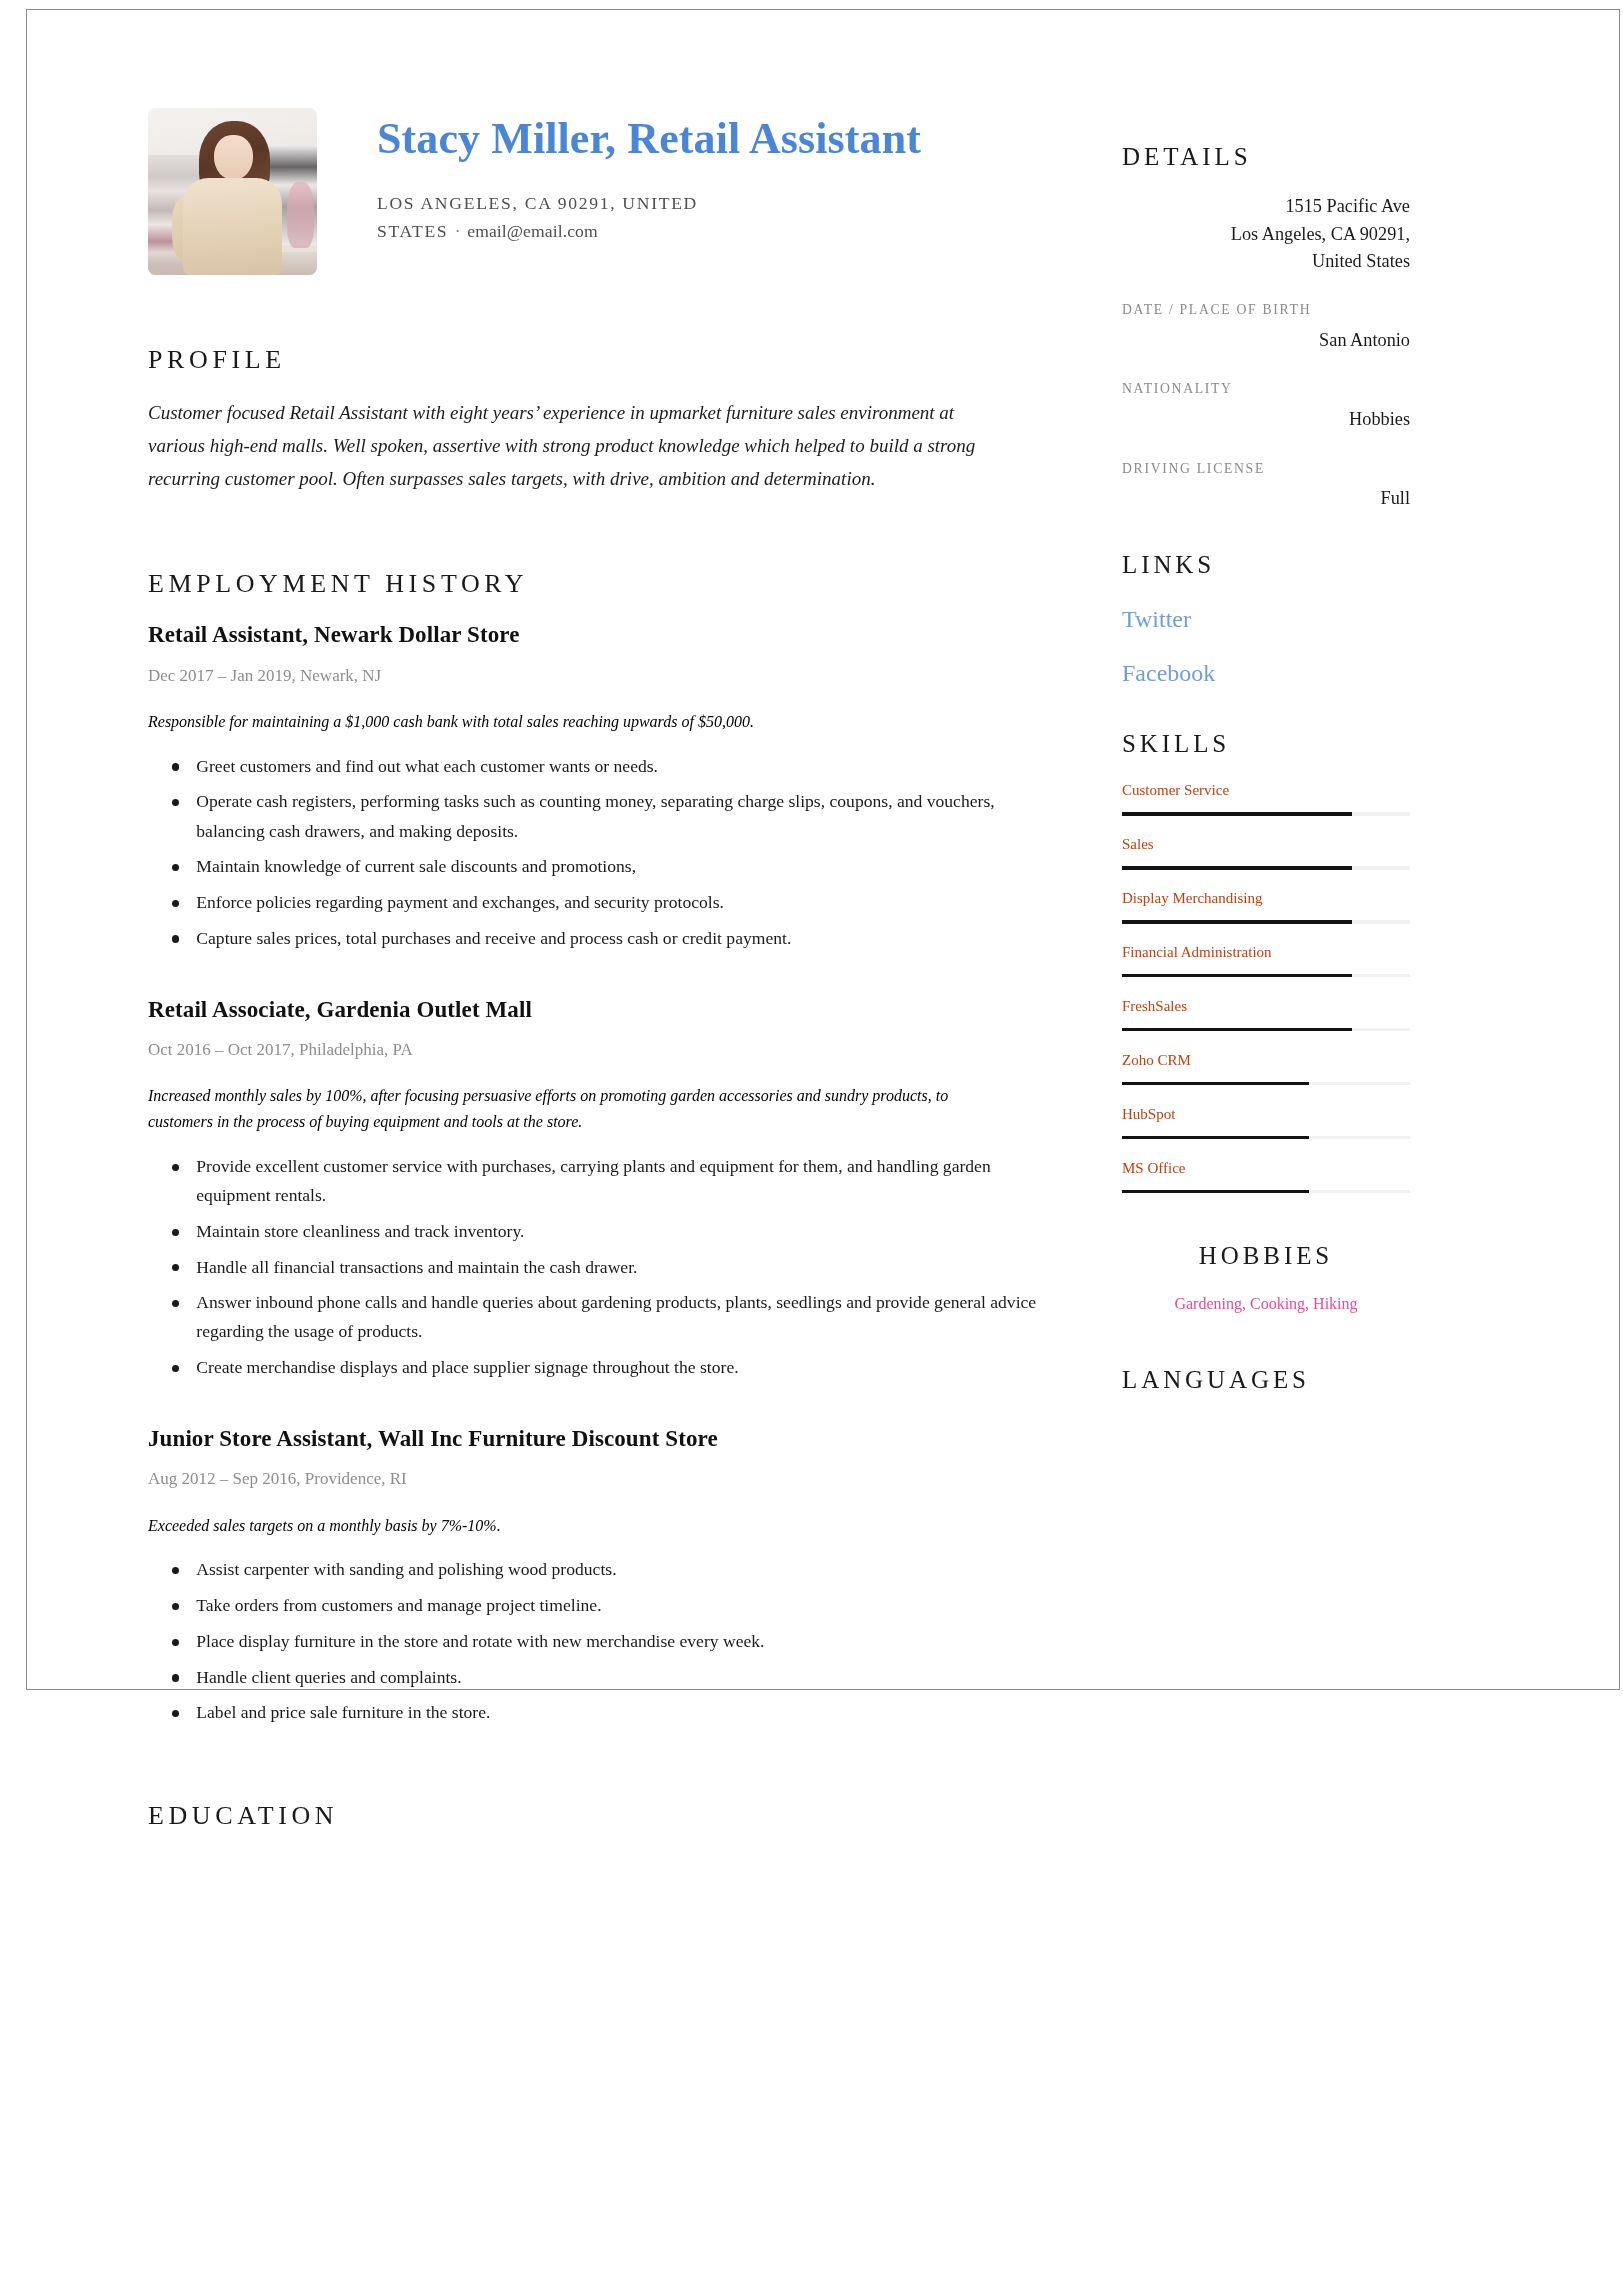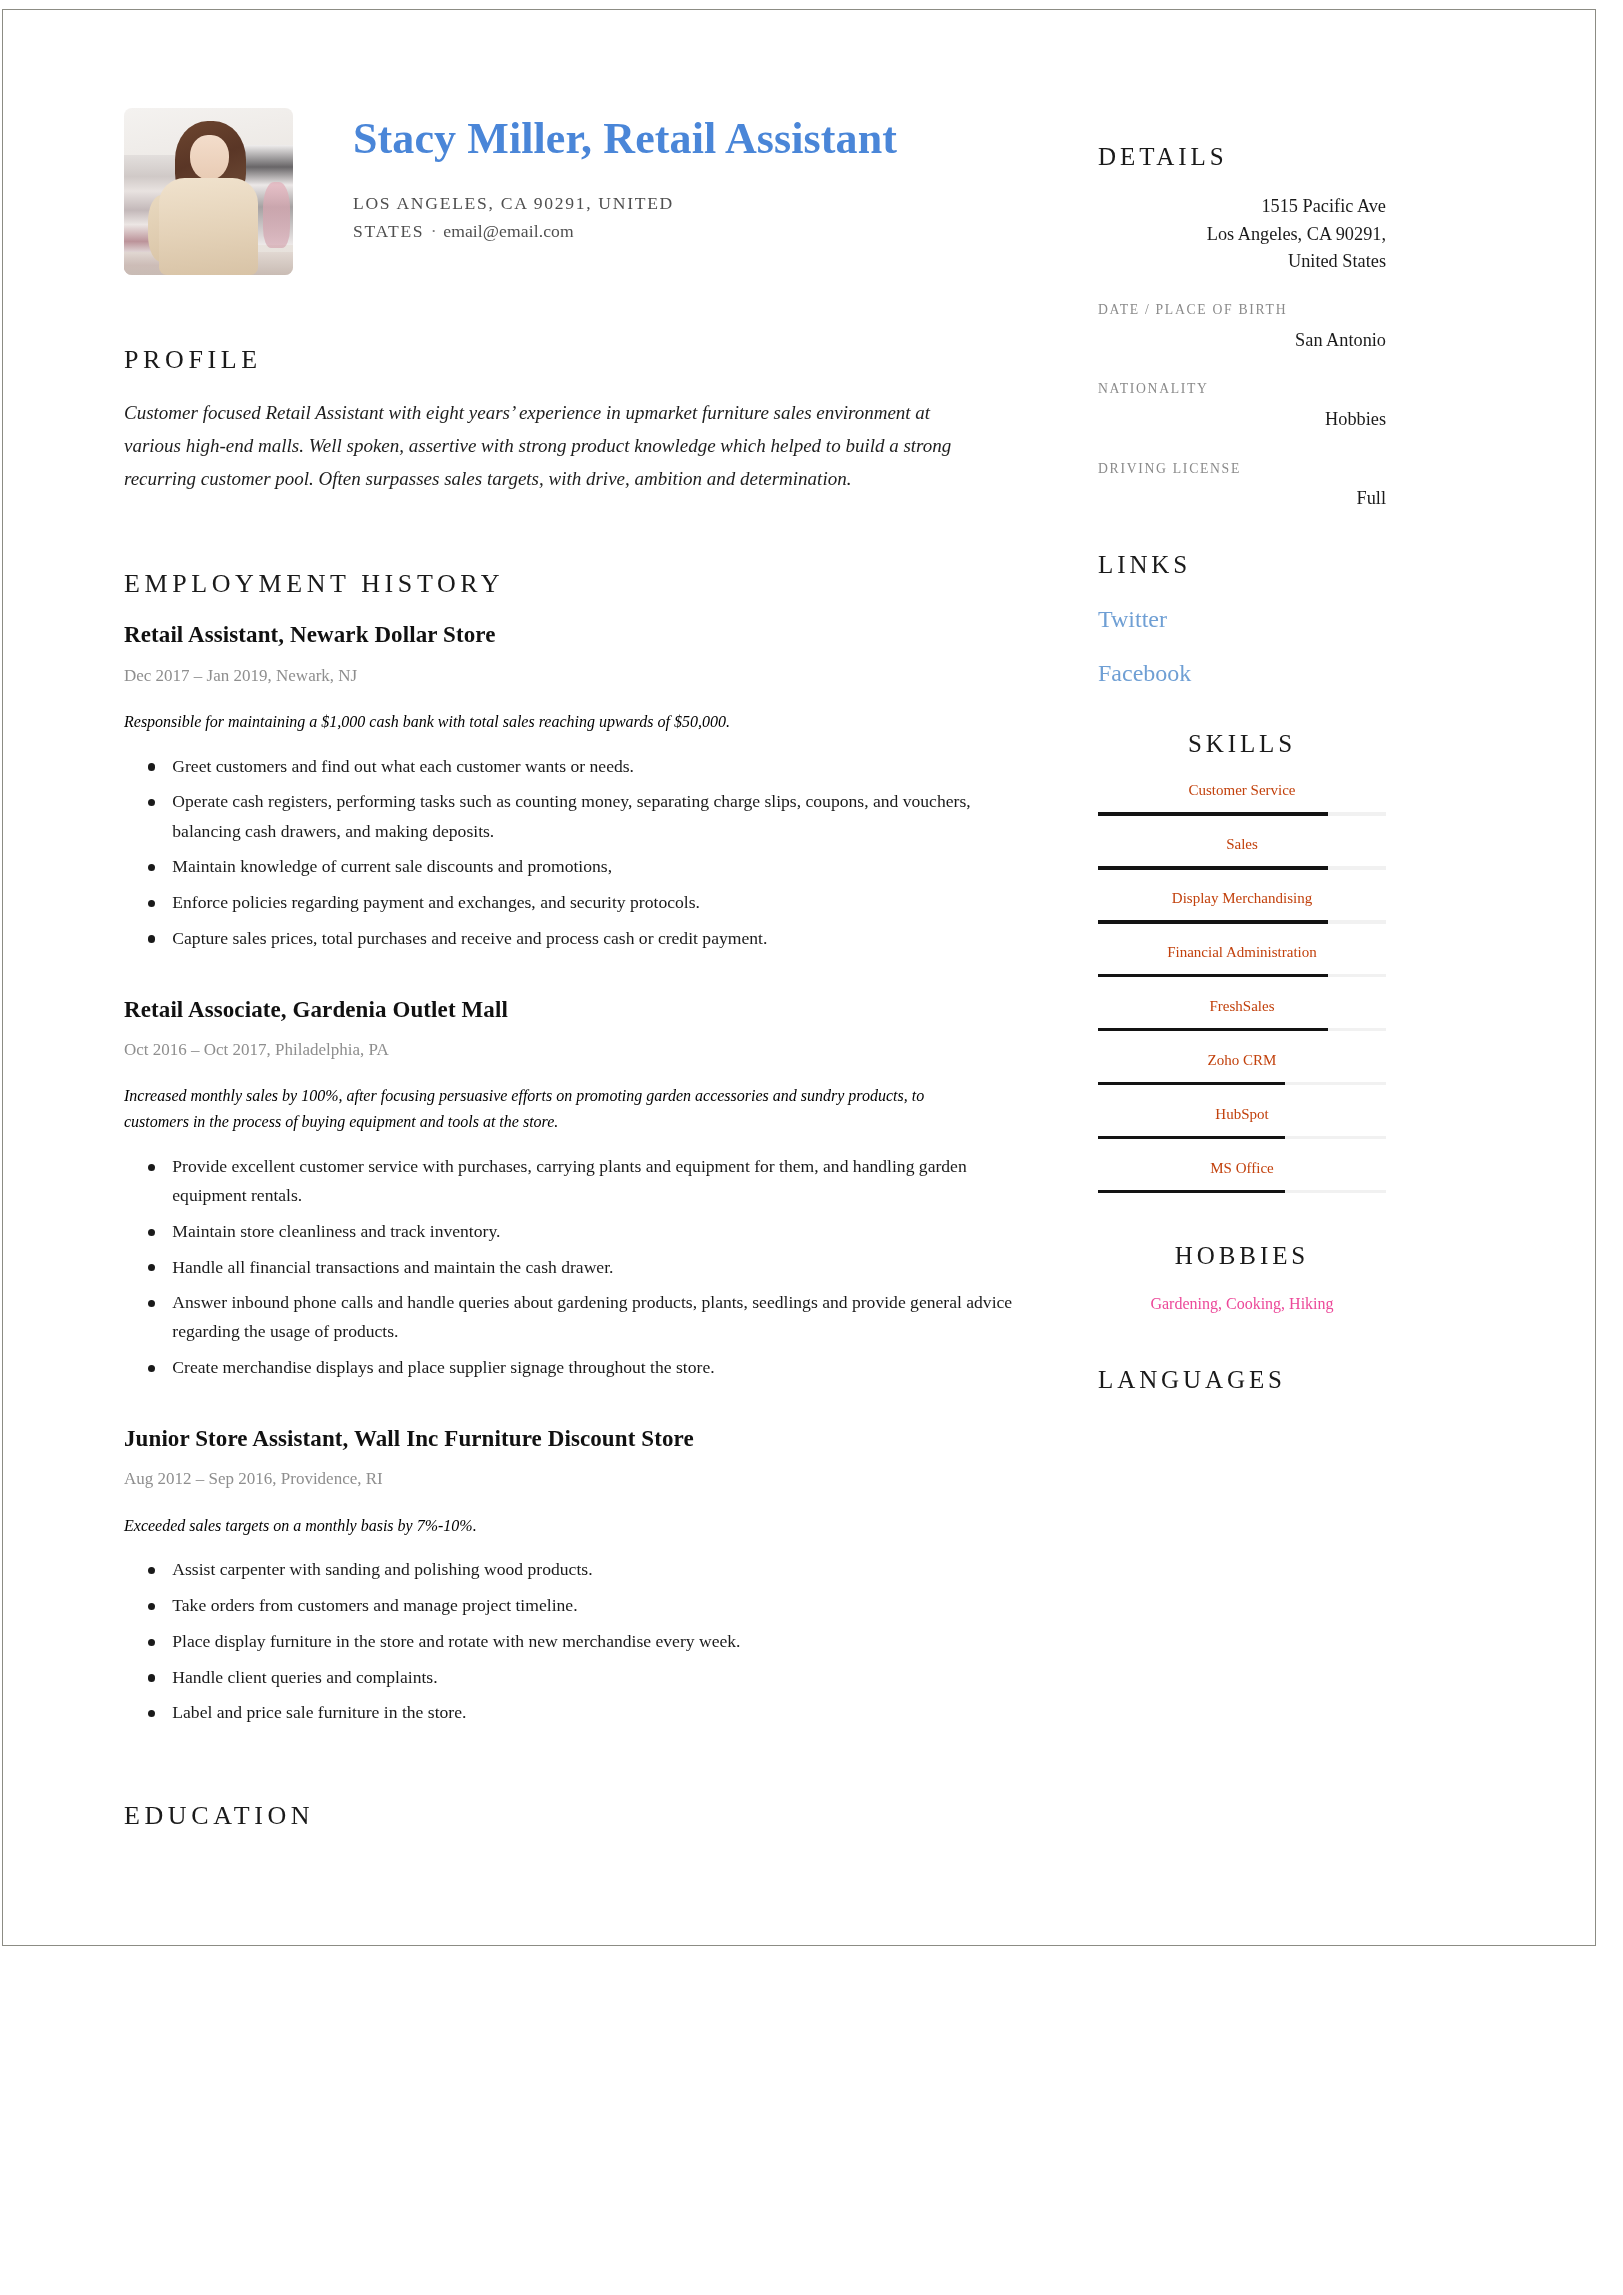--- a/index.html
+++ b/index.html
@@ -9,24 +9,24 @@
   }
   body {
     width: 1623px;
     height: 2295px;
     font-family: "Liberation Serif", "DejaVu Serif", serif;
     -webkit-font-smoothing: antialiased;
   }
 
   .page {
     position: absolute;
-    left: 2px;
+    left: 26px;
     top: 9.1px;
     width: 1594px;
-    height: 1937px;
+    height: 1681px;
     background: #ffffff;
     border: 1.3px solid #8c8c84;
     box-sizing: border-box;
   }
 
   .page-inner {
     position: absolute;
     left: 0; top: 0; right: 0; bottom: 0;
     padding: 98px 111px 0 121px;
     box-sizing: border-box;
@@ -272,21 +272,21 @@
   .sec-links { margin-bottom: 38px; }
   .link-item {
     font-size: 24px;
     color: #6f9fd4;
     line-height: 1.5;
     margin-bottom: 18.3px;
     text-decoration: none;
     display: block;
   }
 
-  .sec-skills { margin-bottom: 48px; text-align: center; }
+  .sec-skills { margin-bottom: 48px; }
   .skill { margin-bottom: 18.3px; }
   .skill-name {
     font-size: 15px;
     color: #c2410c;
     line-height: 1.46;
     margin: 0 0 10.5px 0;
   }
   .skill-track {
     position: relative;
     width: 288px;

